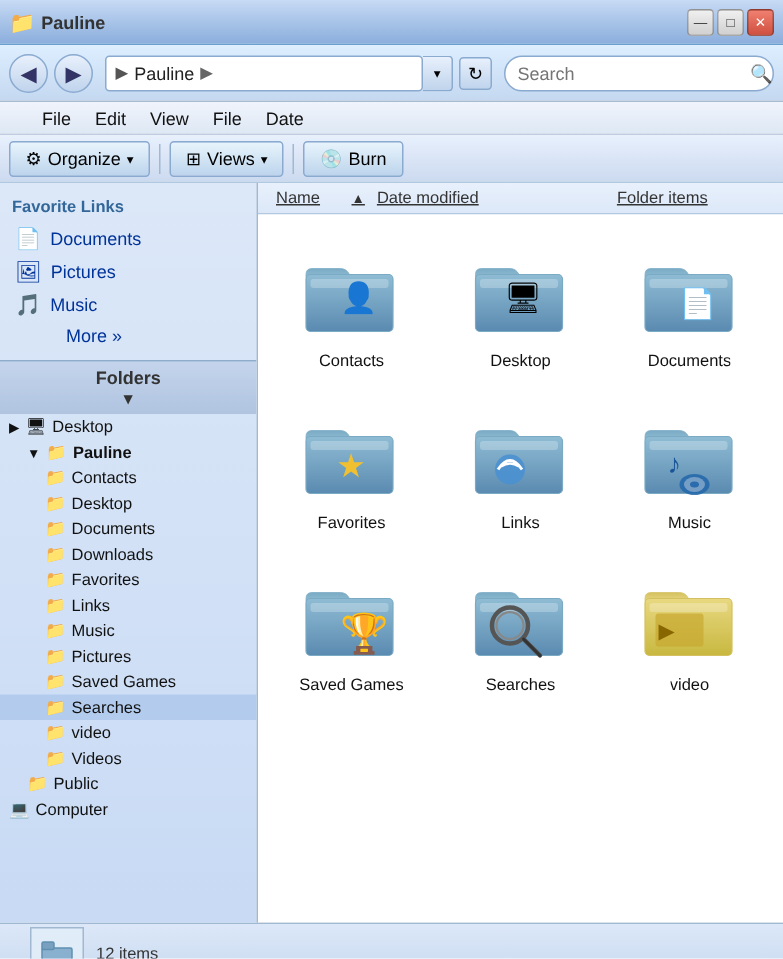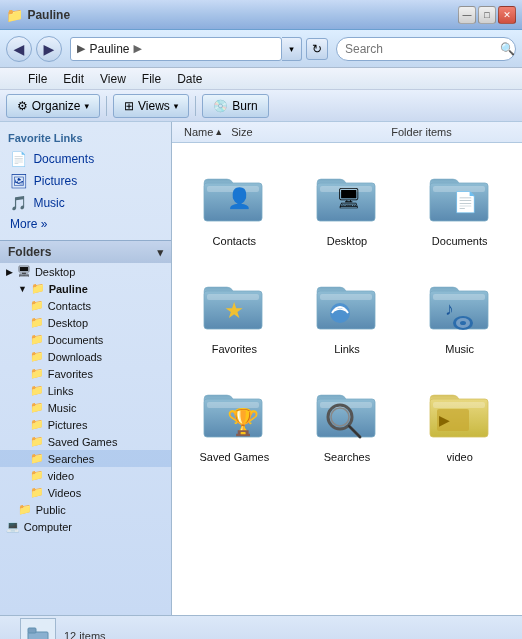--- a/index.html
+++ b/index.html
@@ -205,34 +205,36 @@
     }
     .sidebar-link .icon { font-size: 14px; }
     .sidebar-more {
       display: flex;
       align-items: center;
       gap: 4px;
       padding: 3px 10px;
       font-size: 12px;
       color: #003399;
       cursor: pointer;
+      margin-left: 34px;
     }
 
     
     .folders-header {
       display: flex;
       align-items: center;
       justify-content: space-between;
       padding: 4px 8px;
       font-size: 12px;
       font-weight: bold;
       color: #333;
       background: linear-gradient(to bottom, #c4d4ec, #b0c4e0);
       border-top: 1px solid #90accc;
       cursor: pointer;
+      flex-direction: column;
     }
     .tree-item {
       display: flex;
       align-items: center;
       gap: 4px;
       padding: 2px 6px;
       cursor: pointer;
       font-size: 11px;
       color: #111;
     }
@@ -251,21 +253,22 @@
       background: linear-gradient(to bottom, #e8f0fc, #dce8f8);
       border-bottom: 1px solid #b0c8e0;
       font-size: 11px;
       color: #333;
     }
     .content-header-col {
       padding: 2px 4px;
       cursor: pointer;
       display: flex;
       align-items: center;
-      gap: 1px;
+      gap: 21px;
+      text-decoration: underline;
     }
     .content-grid {
       flex: 1;
       overflow-y: auto;
       overflow-x: hidden;
       display: grid;
       grid-template-columns: repeat(3, 1fr);
       align-content: start;
       padding: 8px;
       gap: 4px;
@@ -482,21 +485,21 @@
     </div>
   </div>
 
   <div class="content-area">
     <div class="content-header">
       <div class="content-header-col">
         <span>Name</span>
         <span style="font-size:9px;">▲</span>
       </div>
       <div class="content-header-col">
-        <span>Size</span>
+        <span>Date modified</span>
       </div>
       <div class="content-header-col">
         <span>Folder items</span>
       </div>
     </div>
 
     <div class="content-grid" id="content-grid">
     <div class="file-item">
           <div class="file-item-icon">
     <svg width="70" height="60" viewBox="0 0 70 60" xmlns="http://www.w3.org/2000/svg">

